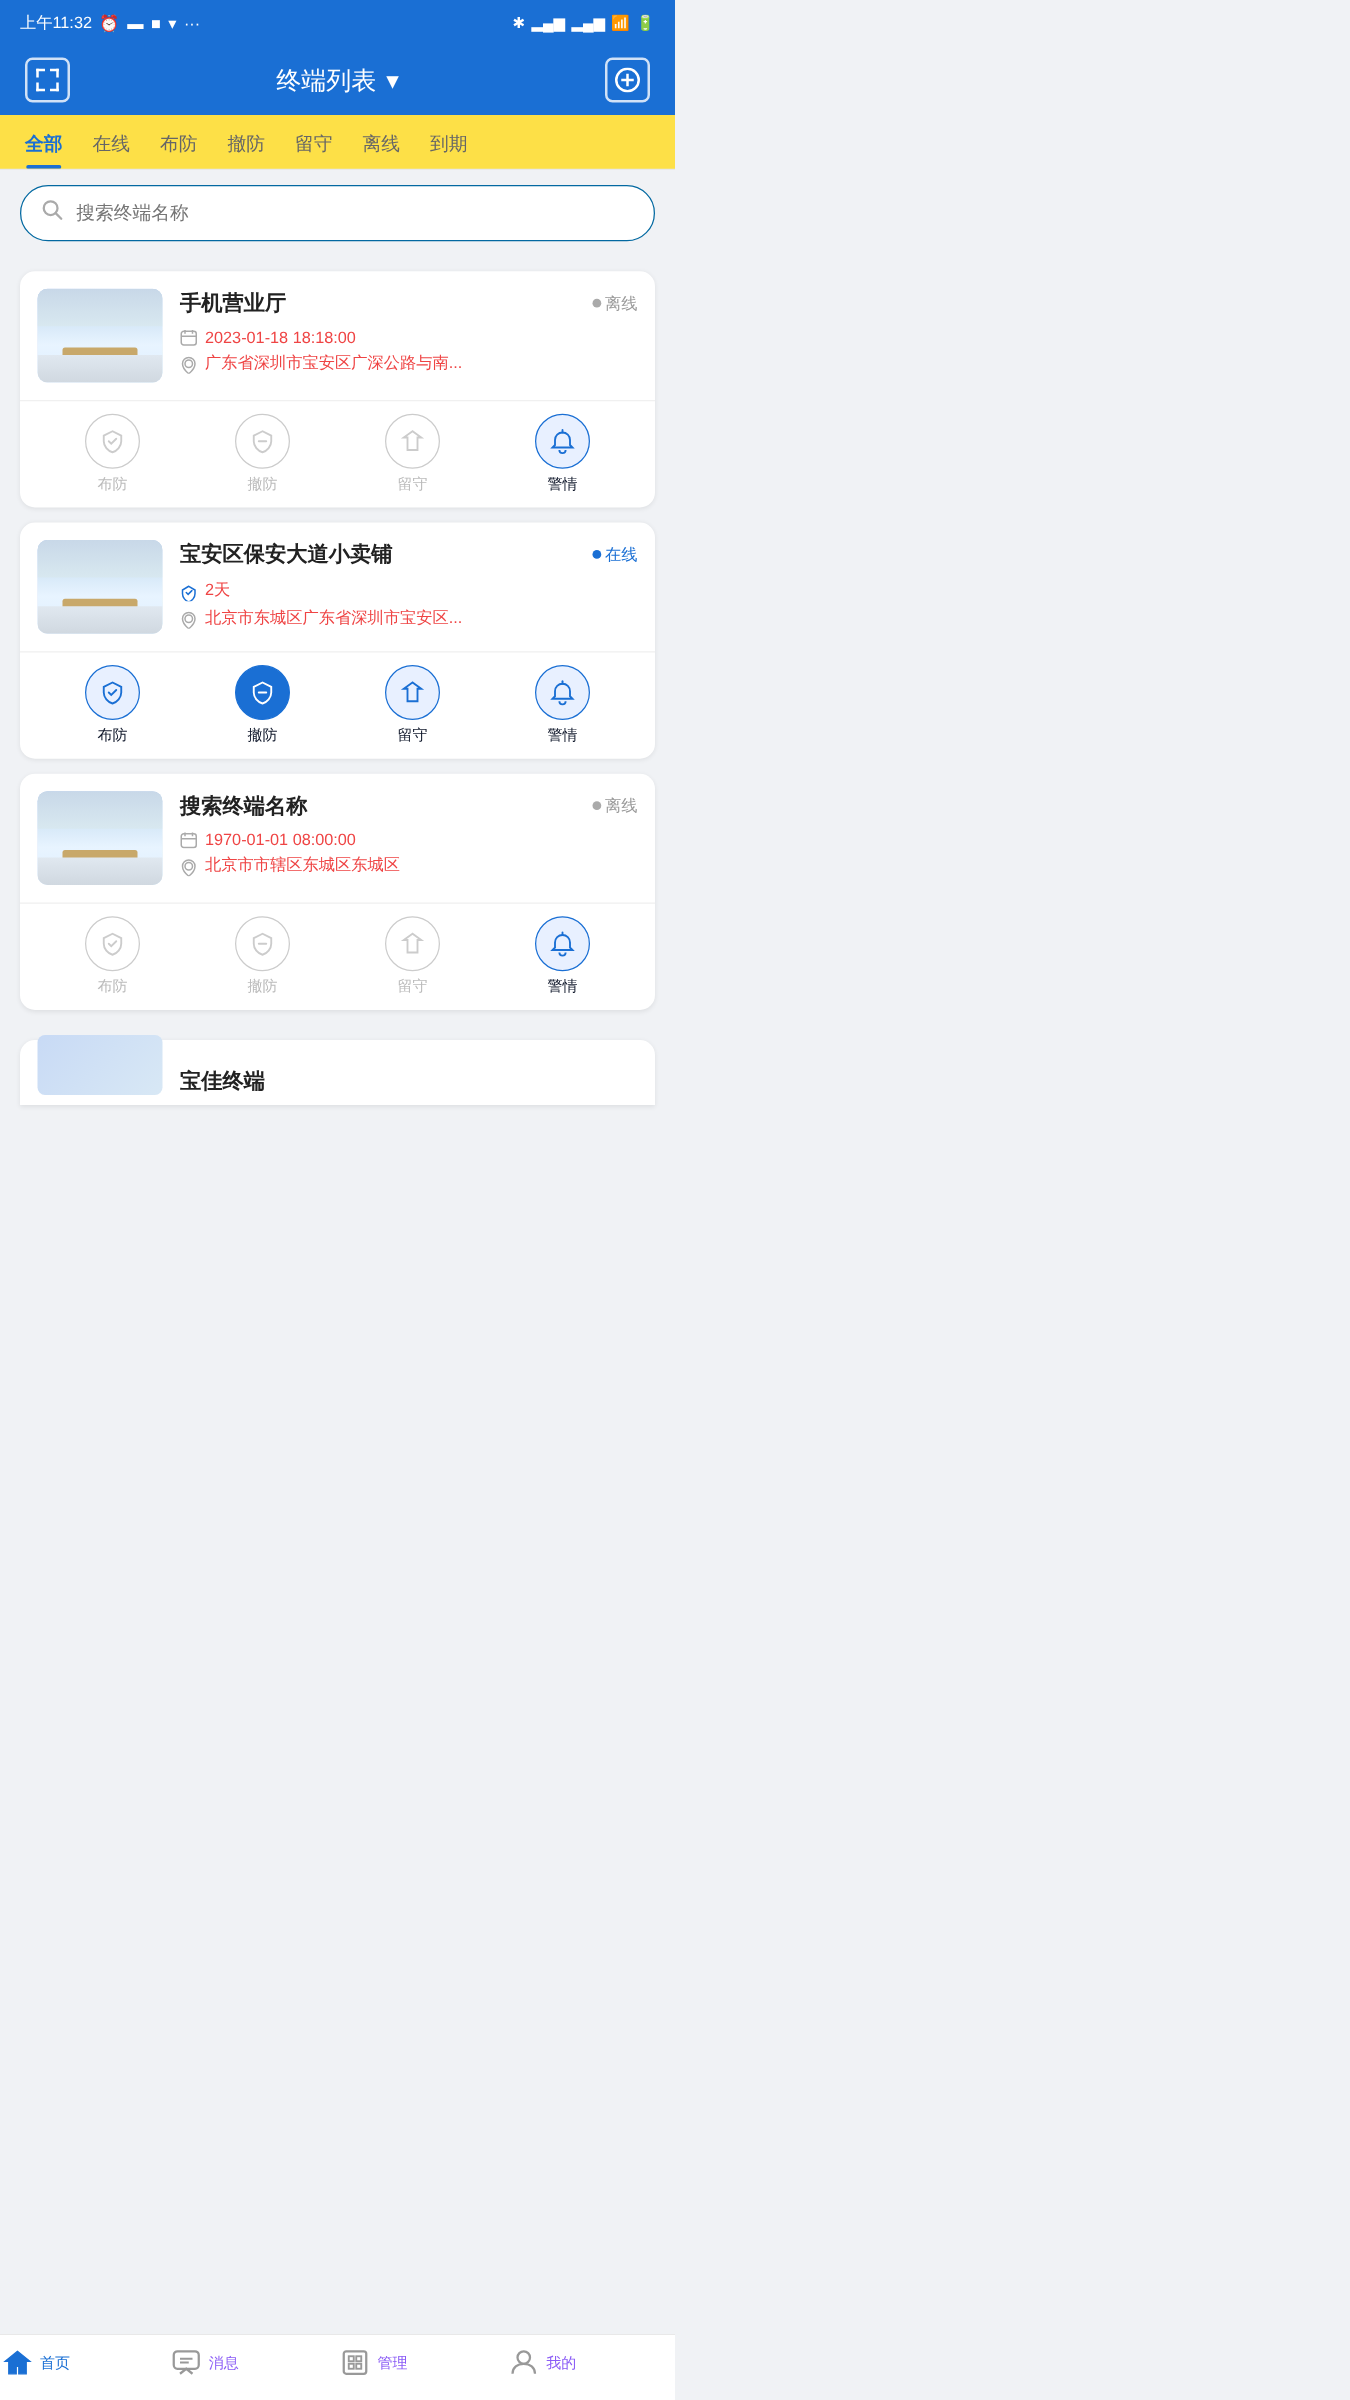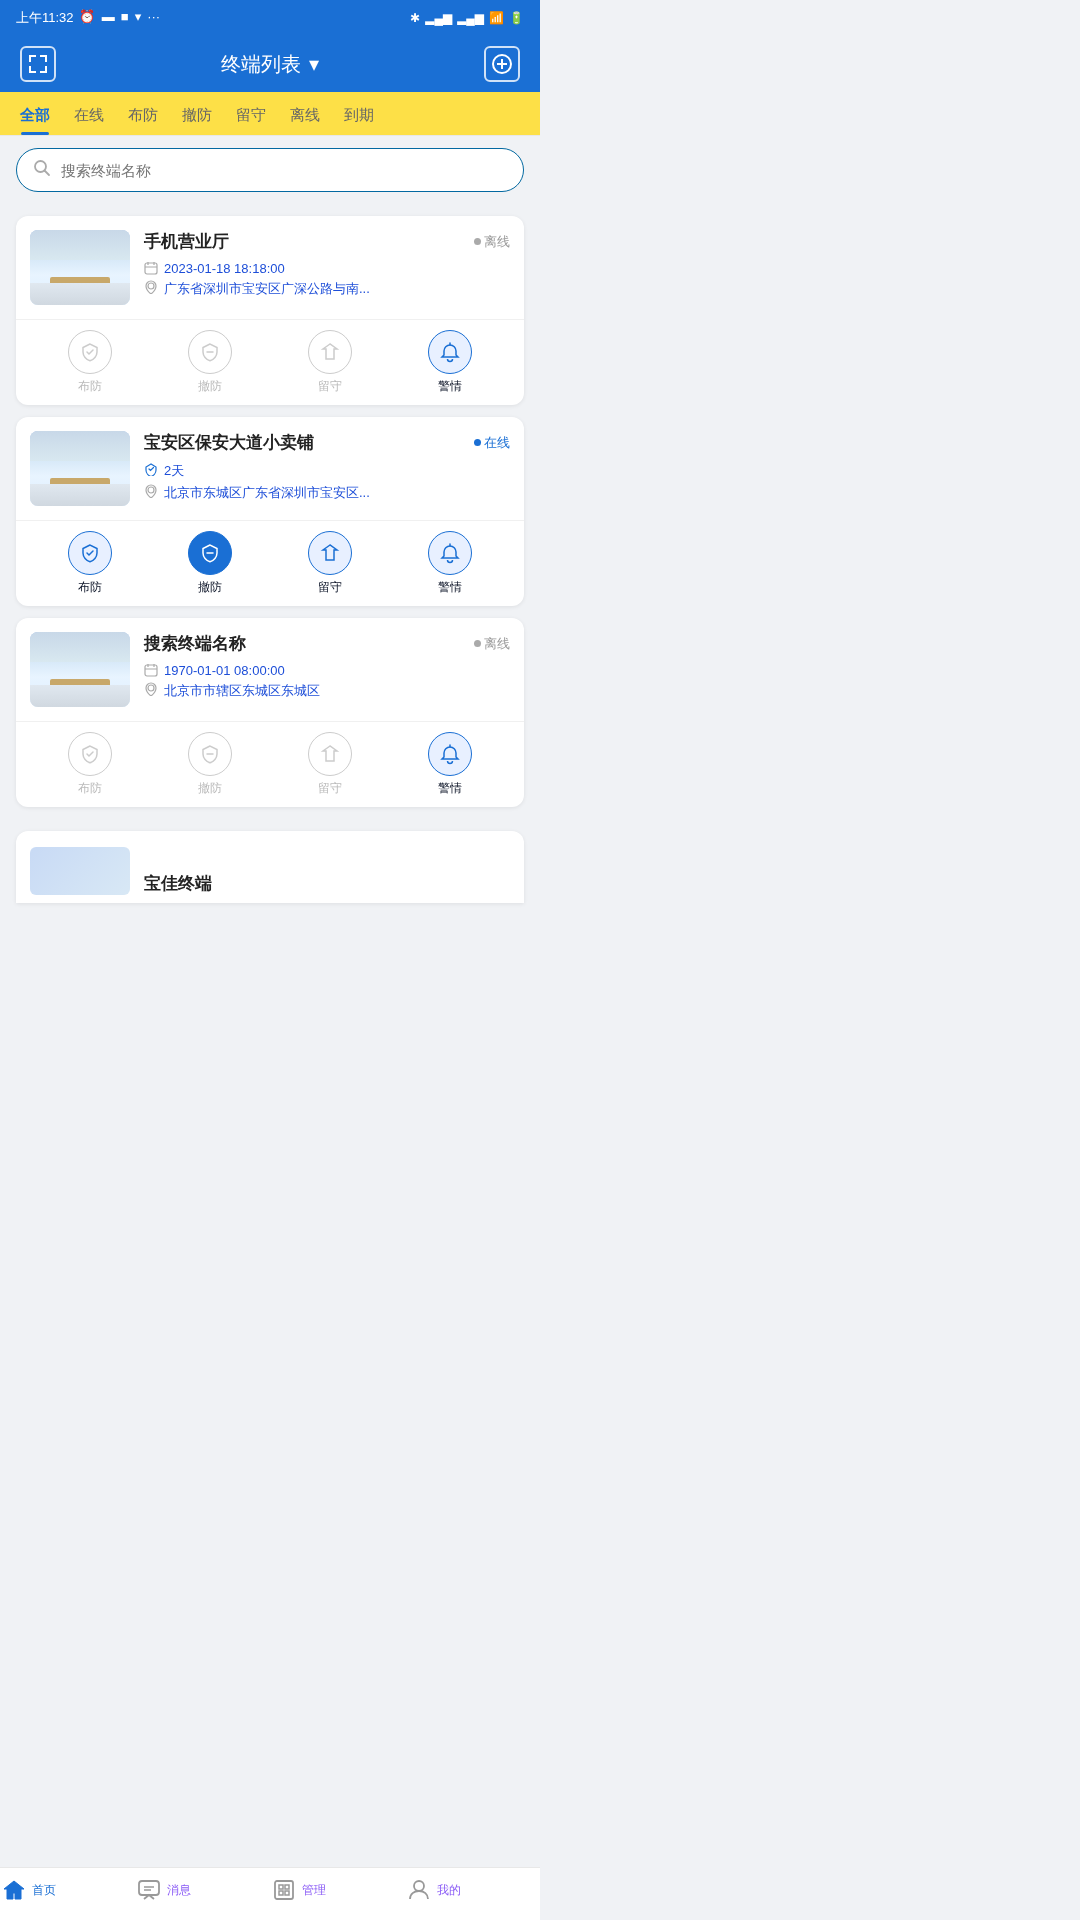--- a/index.html
+++ b/index.html
@@ -16,21 +16,21 @@
     .status-bar {
       background: #1a6fd4;
       color: white;
       display: flex;
       justify-content: space-between;
       align-items: center;
       padding: 6px 16px;
       height: 36px;
       font-size: 13px;
     }
-    .status-left { display: flex; gap: 6px; }
+    .status-left { display: flex; align-items: center; gap: 6px; }
     .status-right { display: flex; align-items: center; gap: 5px; font-size: 12px; }
 
     
     .header {
       background: #1a6fd4;
       color: white;
       display: flex;
       align-items: center;
       justify-content: space-between;
       padding: 10px 20px;
@@ -187,24 +187,24 @@
     .status-dot {
       width: 7px; height: 7px;
       border-radius: 50%;
       display: inline-block;
     }
     .status-dot.offline { background: #aaa; }
     .status-dot.online { background: #1a6fd4; }
 
     .device-meta {
       display: flex;
-      align-items: flex-start;
+      align-items: flex-end;
       gap: 6px;
       font-size: 13px;
-      color: #1d4ed8;
+      color: #ef4444;
       margin-bottom: 4px;
     }
     .device-meta svg { flex-shrink: 0; }
 
     
     .device-actions {
       display: flex;
       border-top: 1px solid #f0f0f0;
       padding: 10px 14px;
       justify-content: space-around;
@@ -268,21 +268,21 @@
     .nav-item.active .nav-icon svg rect { stroke: #1a6fd4; }
 
     .content-area {
       padding-bottom: 80px;
     }
 
     .partial-card {
       margin: 0 16px;
       background: white;
       border-radius: 12px 12px 0 0;
-      height: 72px;
+      height: 52px;
       display: flex;
       align-items: flex-end;
       padding-bottom: 8px;
       padding-left: 14px;
       box-shadow: 0 1px 4px rgba(0,0,0,0.08);
     }
     .partial-card-thumb {
       width: 100px;
       height: 48px;
       border-radius: 6px;

